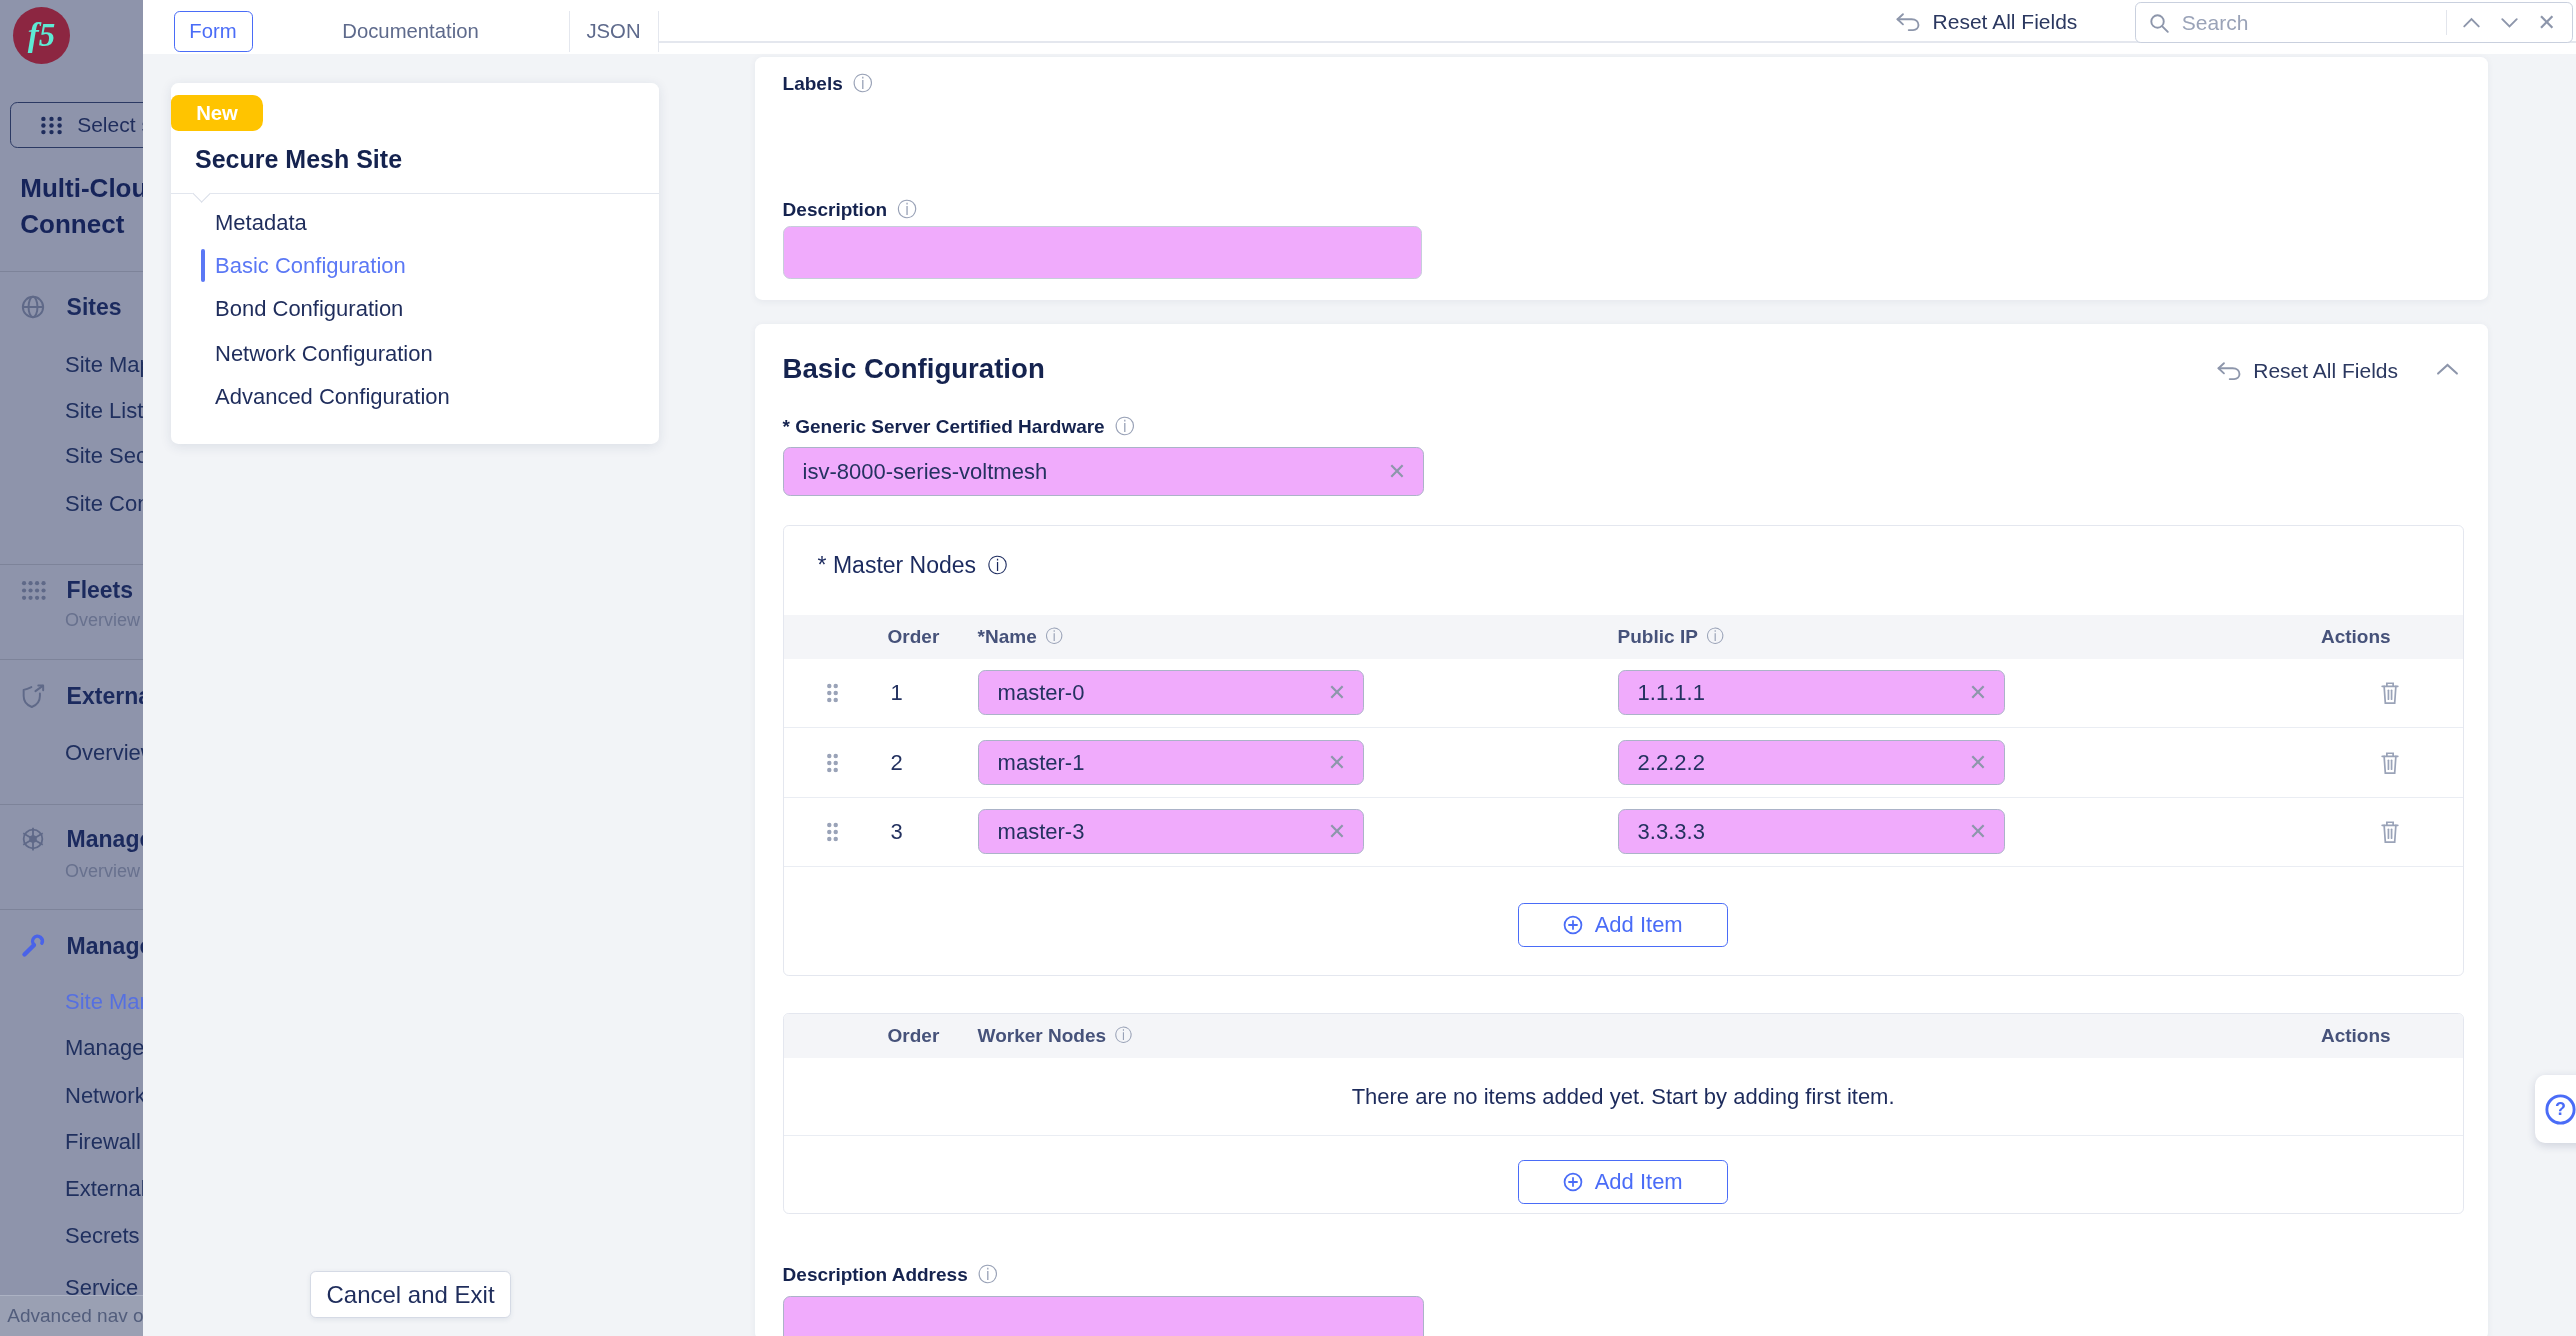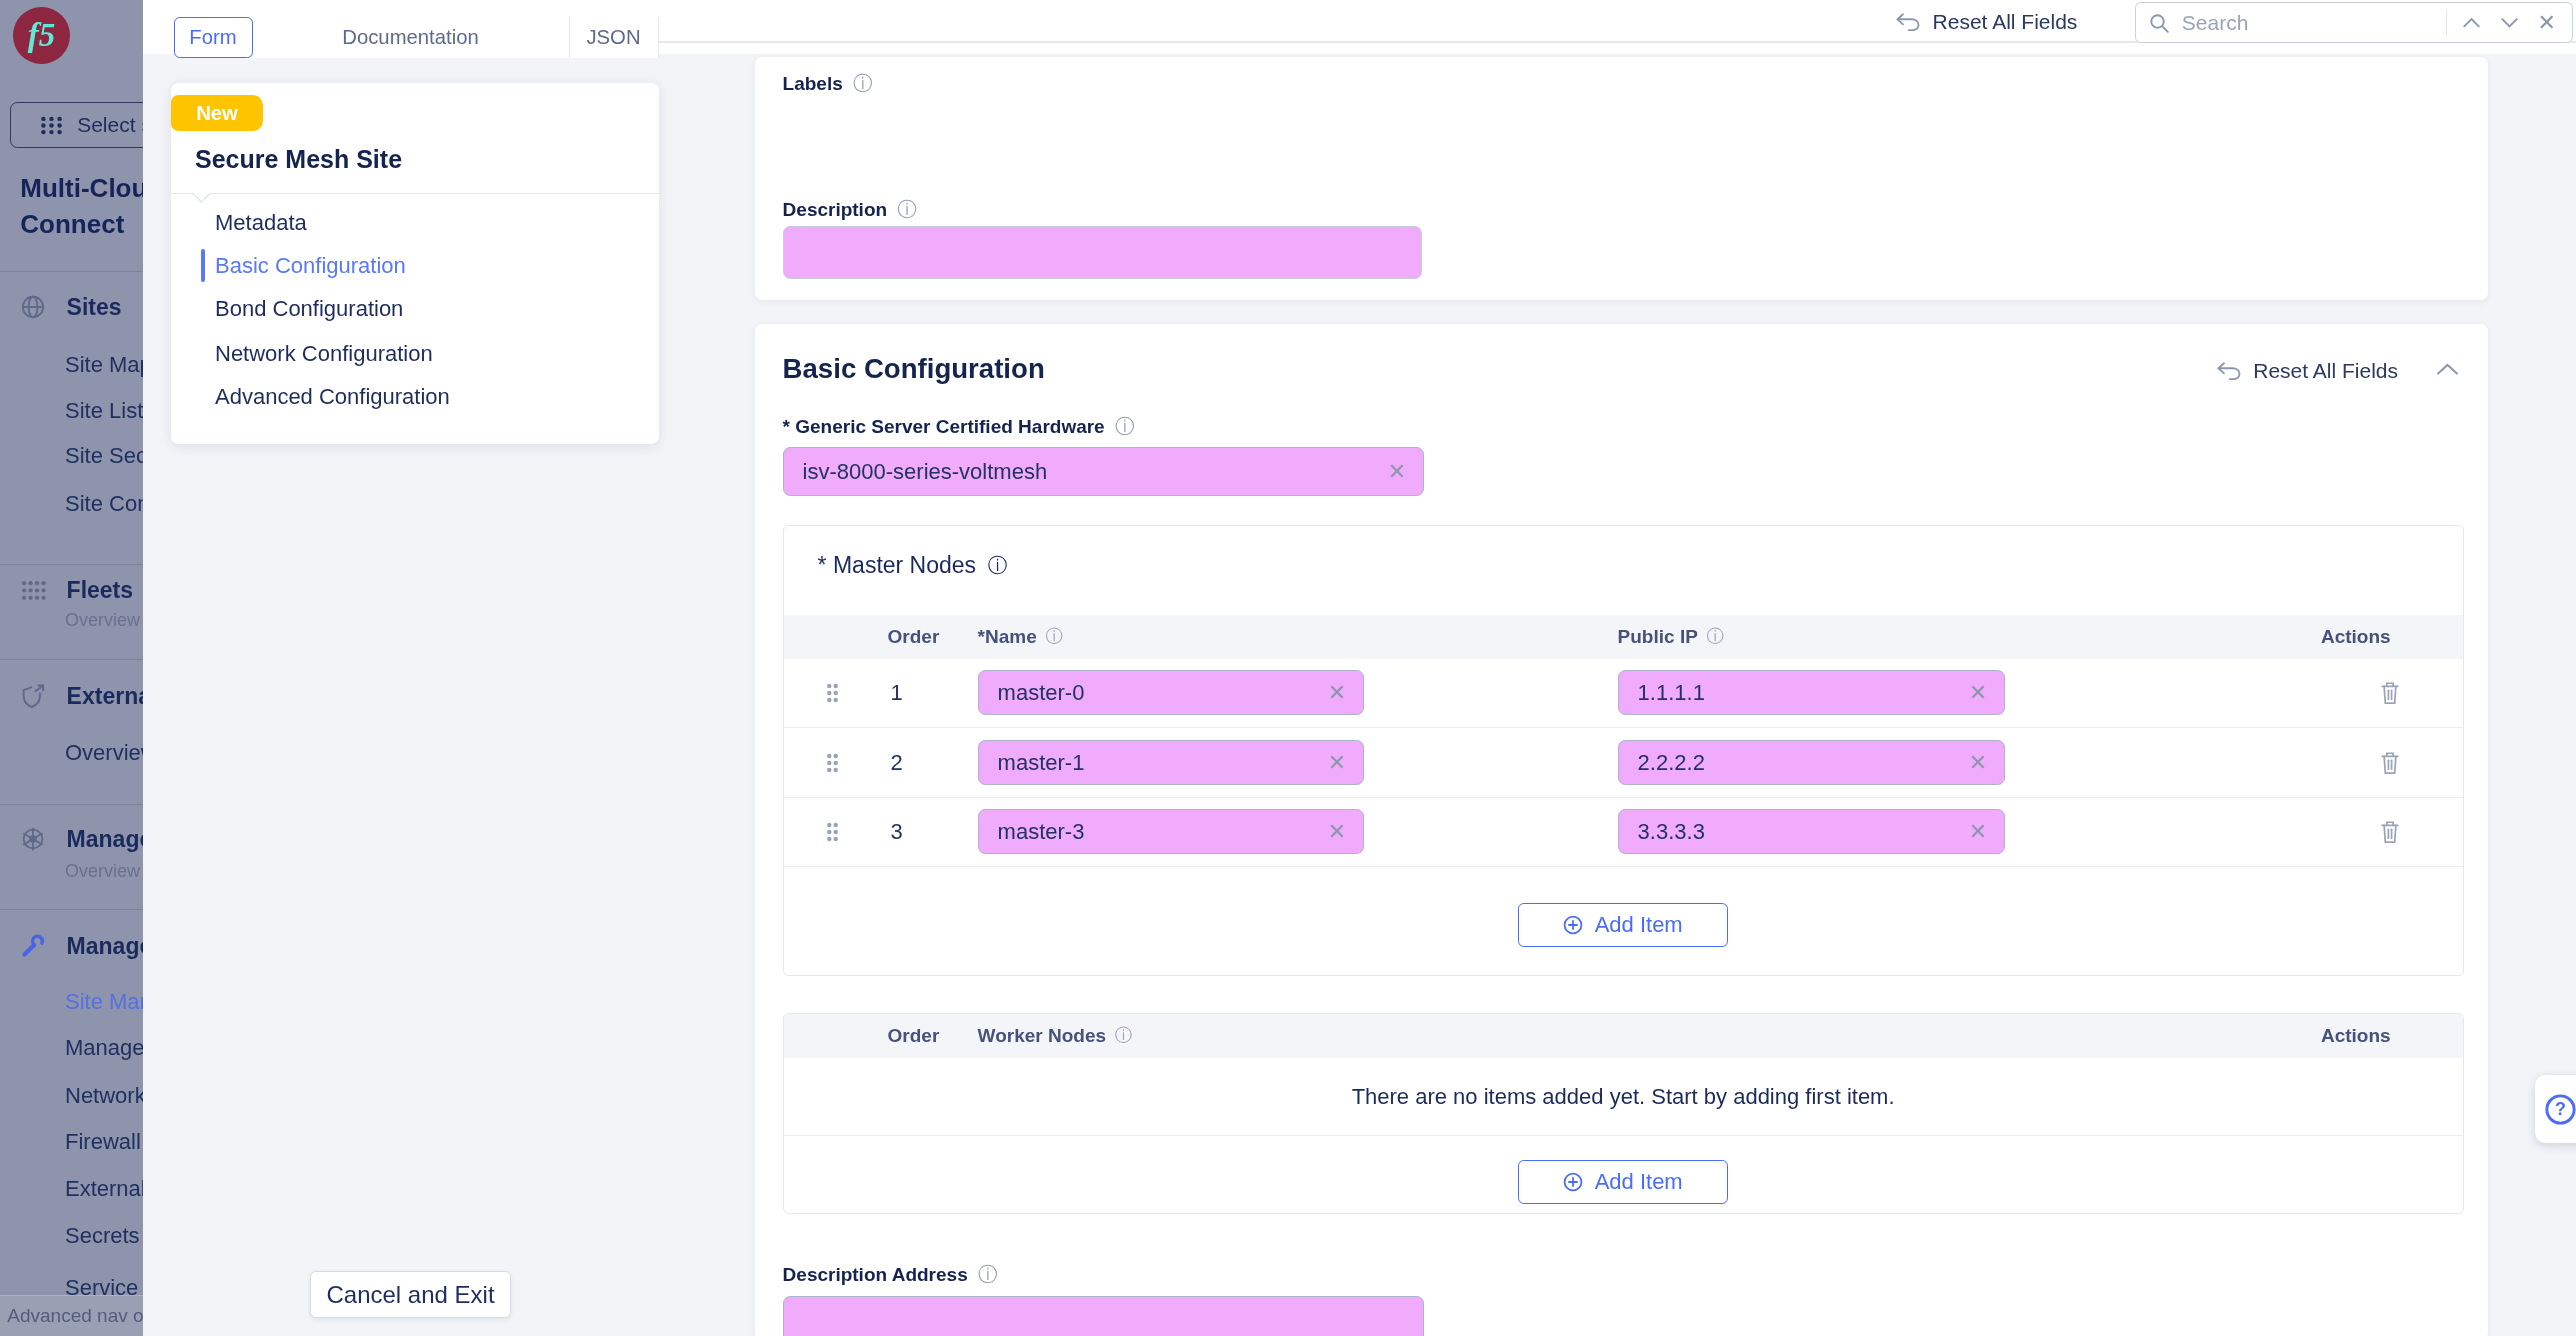--- a/index.html
+++ b/index.html
@@ -3,21 +3,21 @@
 <meta charset="utf-8">
 <style>
   html,body{margin:0;padding:0;background:#dfe2e8;}
   .stage{position:relative;width:2576px;height:1337px;background:#F2F4F7;overflow:hidden;
          font-family:"Liberation Sans",sans-serif;color:#243260;}
   svg{display:block;}
 
   
   .topbar{position:absolute;left:143px;top:0;right:0;height:54px;background:#fff;}
   .tabs-underline{position:absolute;left:30.5px;top:41px;right:0;height:1.5px;background:#E4E7EE;}
-  .tabs{position:absolute;left:30.5px;top:17px;height:41px;display:flex;z-index:2;}
+  .tabs{position:absolute;left:30.5px;top:11px;height:41px;display:flex;z-index:2;}
   .tab{display:flex;align-items:center;justify-content:center;font-size:20.3px;color:#5E6A8C;
        box-sizing:border-box;background:#fff;cursor:pointer;}
   .tab.form{width:79px;border:1.5px solid #4A6CF7;border-radius:5.8px;color:#4A6CF7;}
   .tab.doc{width:317px;border-right:1.5px solid #E4E7EE;}
   .tab.json{width:89px;border-right:1.5px solid #E4E7EE;}
   .topbar-reset{position:absolute;left:1752px;top:0;height:44px;display:flex;align-items:center;
                 gap:11.6px;font-size:21px;color:#2B3860;cursor:pointer;}
   .muted-ic{color:#8D96AB;}
   .searchbox{position:absolute;left:1992px;top:2.2px;width:438px;height:41px;border:1.5px solid #C9D0DE;
              border-radius:5.8px;background:#fff;display:flex;align-items:center;gap:10.2px;

